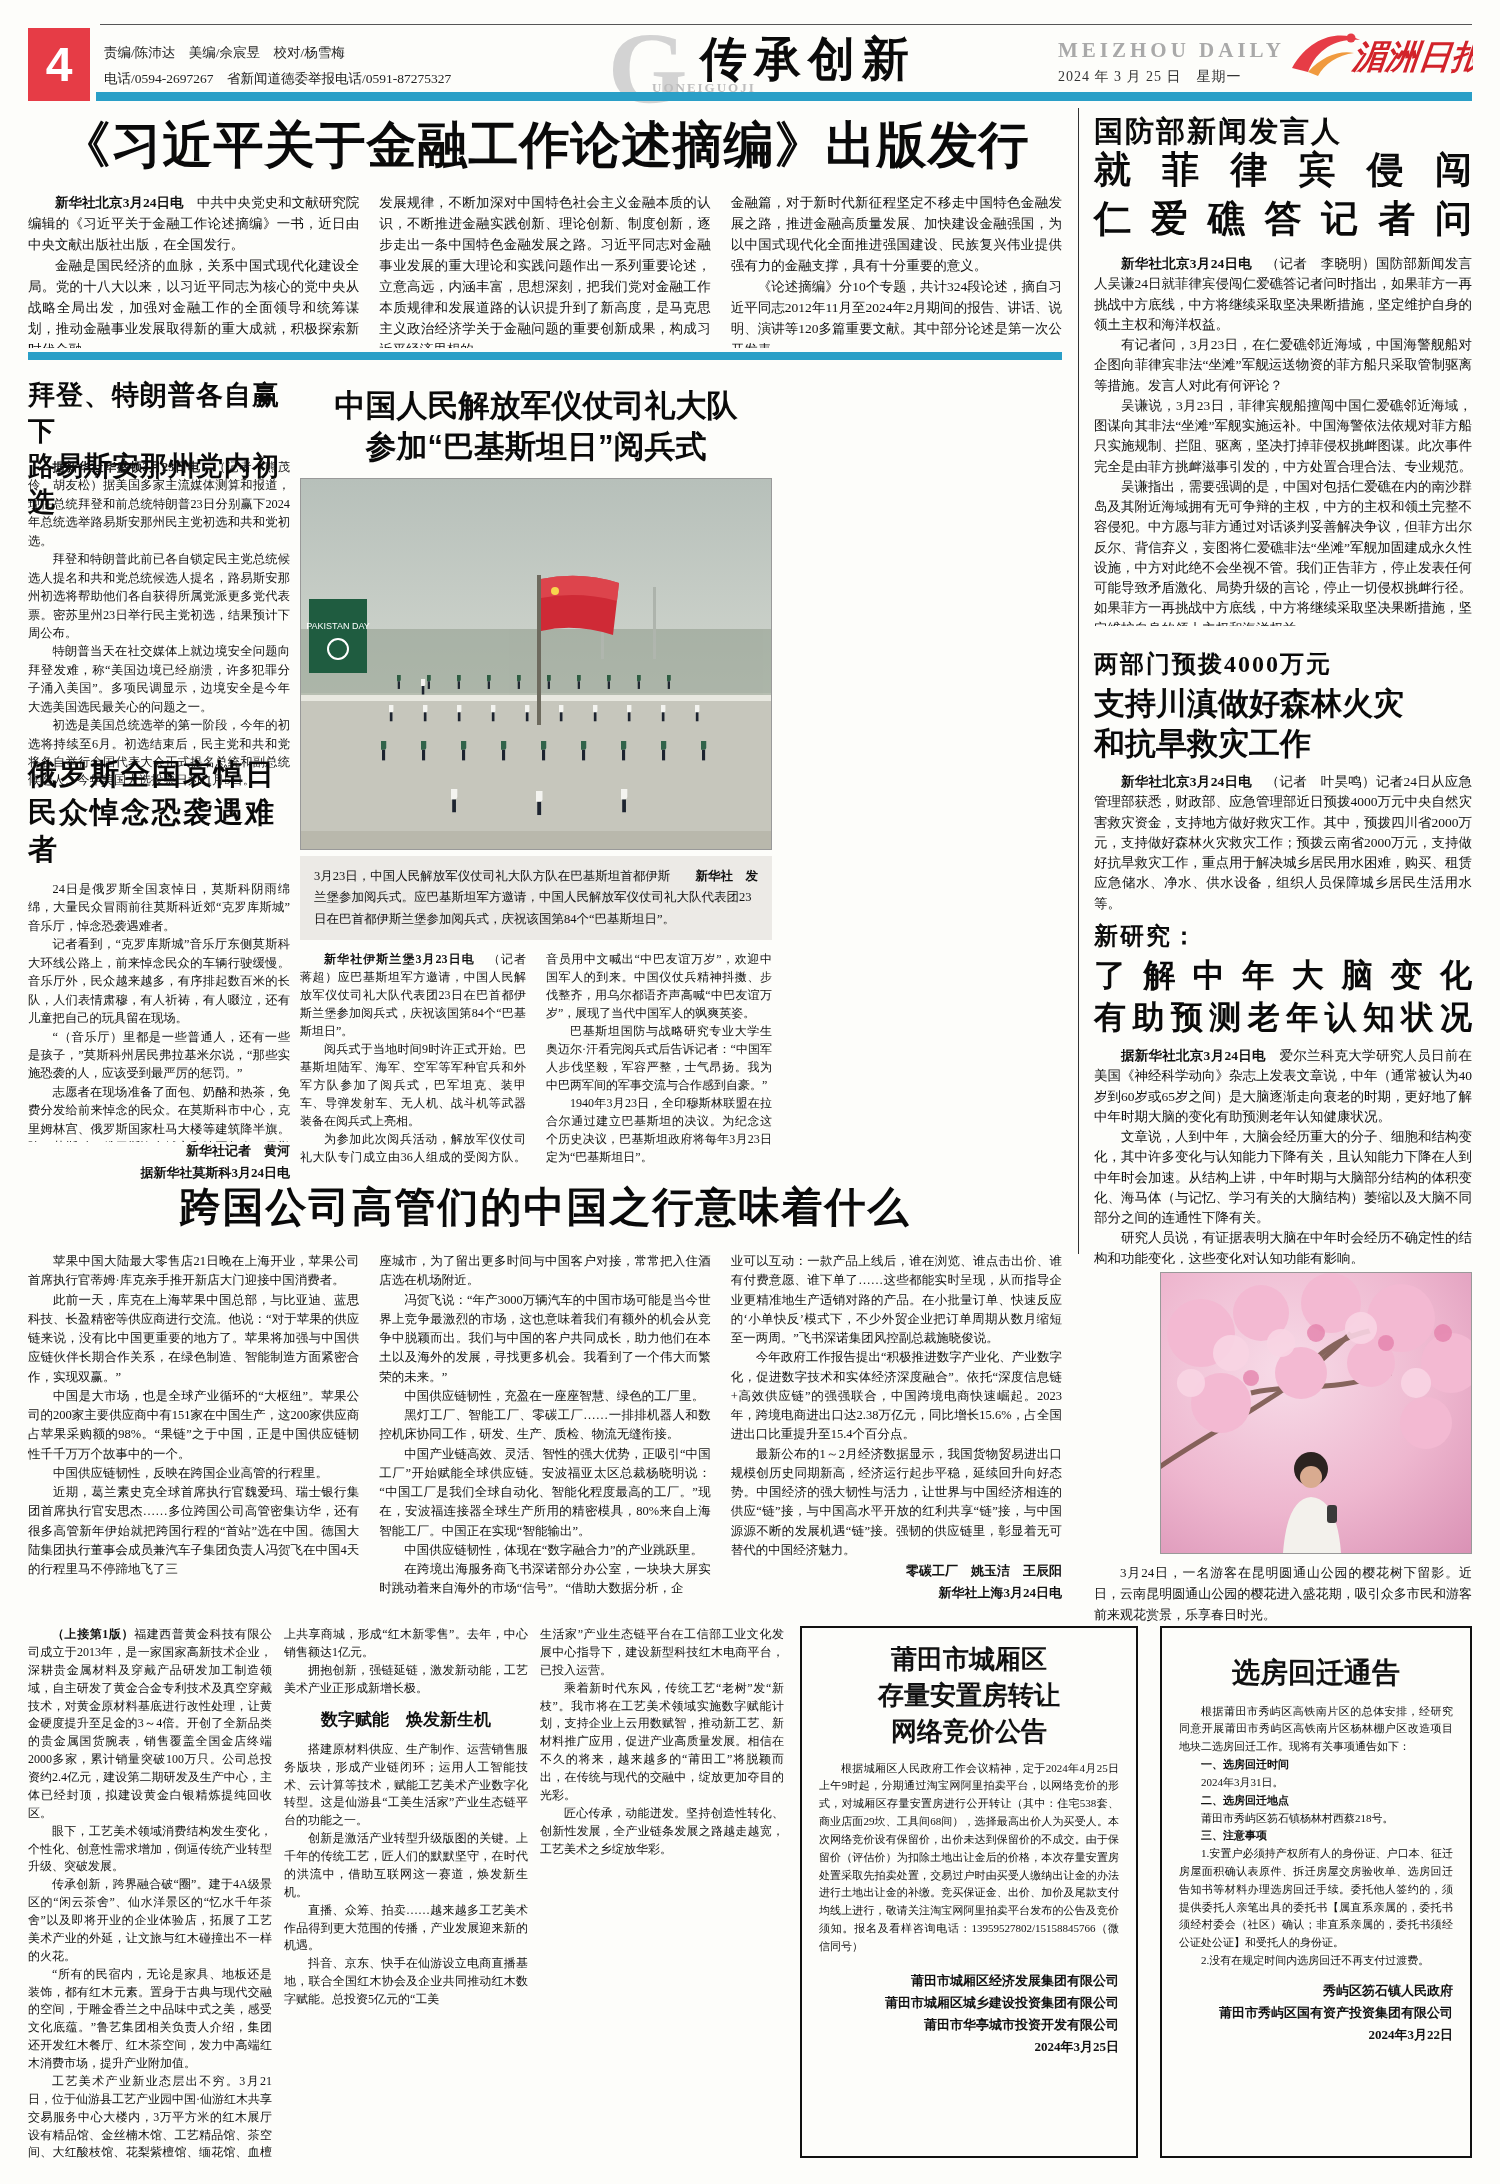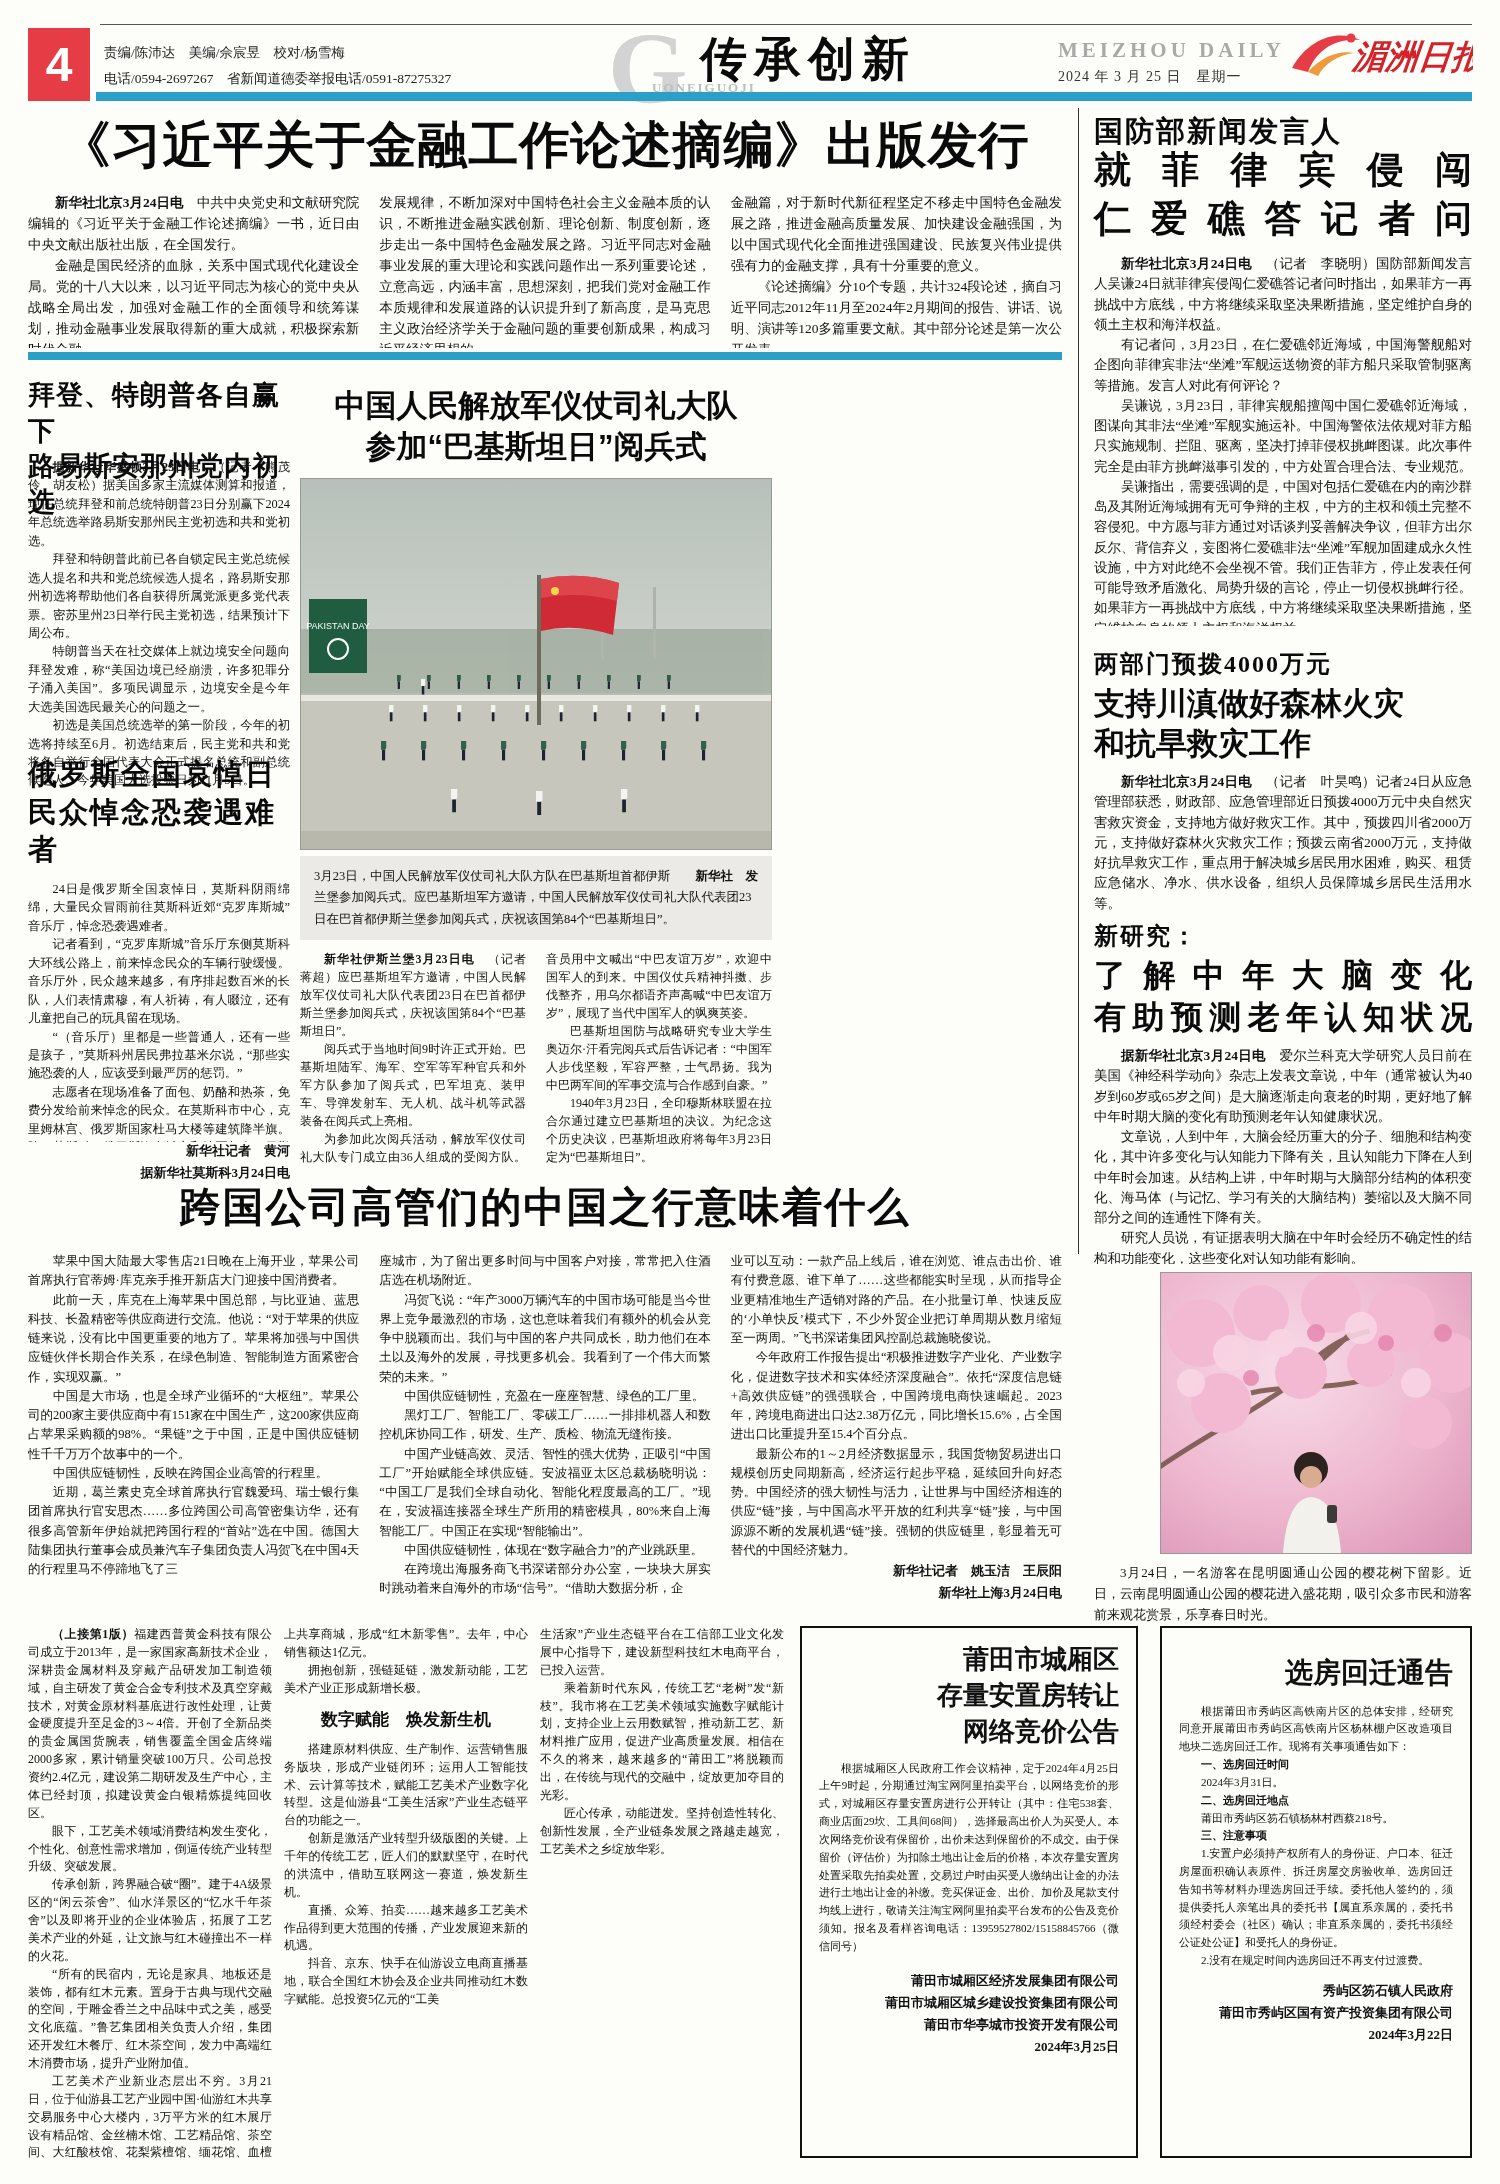--- a/index.html
+++ b/index.html
@@ -47,21 +47,21 @@
   .hl-just{text-align:justify;text-align-last:justify;}
   .r-body{font-size:13.5px;line-height:1.5;overflow:hidden;}
   .mid-hl{left:28px;top:1180px;width:1034px;text-align:center;font-size:41px;letter-spacing:2px;}
   .mid-cols{left:28px;top:1252px;width:1034px;height:356px;display:flex;gap:20px;font-size:12.5px;line-height:1.54;overflow:hidden;}
   .mid-cols>div{flex:1;}
   
   .bot-col{font-size:12px;line-height:1.49;width:244px;height:534px;overflow:hidden;}
   .subhead{text-indent:0;text-align:center;font-weight:bold;font-size:17px;margin:9px 0;
            font-family:"Liberation Sans","DejaVu Sans",sans-serif;}
   .notice{border:2px solid #111;box-sizing:border-box;padding:14px 17px;background:#fdfdfa;overflow:hidden;}
-  .notice .nt{font-family:"Liberation Sans","DejaVu Sans",sans-serif;font-weight:900;text-align:right;
+  .notice .nt{font-family:"Liberation Sans","DejaVu Sans",sans-serif;font-weight:900;text-align:center;
               font-size:26px;line-height:1.38;text-indent:0;}
   .notice .nbody{margin-top:10px;font-size:11px;line-height:1.62;}
   .sigs p{text-indent:0;text-align:right;font-weight:bold;font-size:13px;line-height:1.7;}
   .nb-h{font-weight:bold;}
 </style>
 </head>
 <body>
 
 <div class="page">
 
@@ -403,21 +403,21 @@
         <p>中国供应链韧性，体现在“数字融合力”的产业跳跃里。</p>
         <p>在跨境出海服务商飞书深诺部分办公室，一块块大屏实时跳动着来自海外的市场“信号”。“借助大数据分析，企</p>
       </div>
     <div class="cont">
       <div class="cont">
           <p>业可以互动：一款产品上线后，谁在浏览、谁点击出价、谁有付费意愿、谁下单了……这些都能实时呈现，从而指导企业更精准地生产适销对路的产品。在小批量订单、快速反应的‘小单快反’模式下，不少外贸企业把订单周期从数月缩短至一两周。”飞书深诺集团风控副总裁施晓俊说。</p>
           <p>今年政府工作报告提出“积极推进数字产业化、产业数字化，促进数字技术和实体经济深度融合”。依托“深度信息链+高效供应链”的强强联合，中国跨境电商快速崛起。2023年，跨境电商进出口达2.38万亿元，同比增长15.6%，占全国进出口比重提升至15.4个百分点。</p>
           <p>最新公布的1～2月经济数据显示，我国货物贸易进出口规模创历史同期新高，经济运行起步平稳，延续回升向好态势。中国经济的强大韧性与活力，让世界与中国经济相连的供应“链”接，与中国高水平开放的红利共享“链”接，与中国源源不断的发展机遇“链”接。强韧的供应链里，彰显着无可替代的中国经济魅力。</p>
         </div>
       <div class="sigs">
-          <p>新华社记者　姚玉洁　王辰阳</p>
+          <p>零碳工厂　姚玉洁　王辰阳</p>
           <p><b>新华社上海3月24日电</b></p>
         </div>
     </div>
   </div>
 
   <div class="abs bot-col" style="left:28px;top:1626px;">
       <p><b>（上接第1版）</b>福建西普黄金科技有限公司成立于2013年，是一家国家高新技术企业，深耕贵金属材料及穿戴产品研发加工制造领域，自主研发了黄金合金专利技术及真空穿戴技术，对黄金原材料基底进行改性处理，让黄金硬度提升至足金的3～4倍。开创了全新品类的贵金属国货腕表，销售覆盖全国金店终端2000多家，累计销量突破100万只。公司总投资约2.4亿元，建设第二期研发及生产中心，主体已经封顶，拟建设黄金白银精炼提纯回收区。</p>
       <p>眼下，工艺美术领域消费结构发生变化，个性化、创意性需求增加，倒逼传统产业转型升级、突破发展。</p>
       <p>传承创新，跨界融合破“圈”。建于4A级景区的“闲云茶舍”、仙水洋景区的“忆水千年茶舍”以及即将开业的企业体验店，拓展了工艺美术产业的外延，让文旅与红木碰撞出不一样的火花。</p>
       <p>“所有的民宿内，无论是家具、地板还是装饰，都有红木元素。置身于古典与现代交融的空间，于雕金香兰之中品味中式之美，感受文化底蕴。”鲁艺集团相关负责人介绍，集团还开发红木餐厅、红木茶空间，发力中高端红木消费市场，提升产业附加值。</p>

